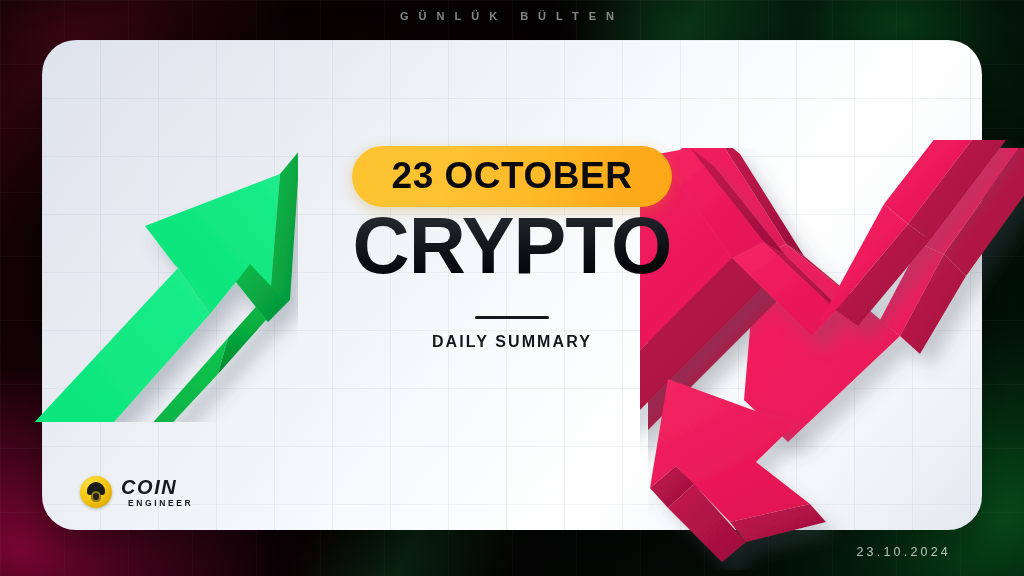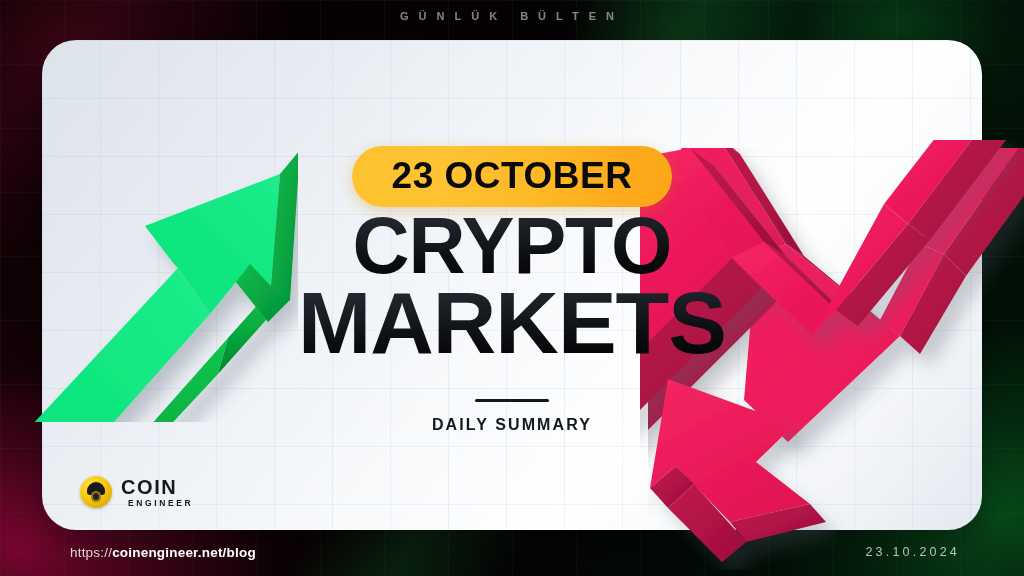--- a/index.html
+++ b/index.html
@@ -61,21 +61,21 @@
   .footer-url {
     position:absolute; left:70px; bottom:16px;
     font-size:13.5px; color:#ffffff;
     letter-spacing:0.2px;
     z-index:40;
     white-space:nowrap;
   }
   .footer-url .proto { font-weight:400; color:rgba(255,255,255,0.82); }
   .footer-url .host  { font-weight:700; color:#ffffff; }
   .footer-date {
-    position:absolute; right:64px; bottom:17px;
+    position:absolute; right:73px; bottom:17px;
     font-size:12.5px; font-weight:400;
     letter-spacing:3.2px;
     color:rgba(226,232,226,0.80);
     z-index:40;
   }
 
   
   .card {
     position:absolute;
     left:42px; top:40px;
@@ -177,21 +177,21 @@
     content:"";
     position:absolute;
     left:11px; top:15px; width:10px; height:11px;
     border-radius:50%;
     background:#24241f;
     box-shadow:inset 0 0 0 2px rgba(246,200,17,0.55);
   }
   .logo-text { line-height:1; }
   .logo-main {
     font-size:20px; font-weight:800; letter-spacing:1.6px;
-    color:#16181c; display:block;
+    color:#16181c; display:block;font-style:italic;
   }
   .logo-sub {
     font-size:8.5px; font-weight:700; letter-spacing:2.6px;
     color:#16181c; display:block; margin-top:2px;padding-left:7px;
   }
 </style>
 </head>
 <body>
 
 <div id="stage">
@@ -344,34 +344,30 @@
   </svg>
 
   <div class="center">
 
     <div class="date-badge">
       <span class="date-badge-text">23 OCTOBER</span>
     </div>
 
     <div class="title-block">
       <div class="title-line l1">CRYPTO</div>
-      <div class="title-line l2">MARKETS</div>
     </div>
 
     <div class="divider"></div>
 
     <div class="subtitle">DAILY SUMMARY</div>
   </div>
 
   <div class="logo">
     <div class="logo-mark"></div>
     <div class="logo-text">
       <span class="logo-main">COIN</span>
       <span class="logo-sub">ENGINEER</span>
     </div>
   </div>
 
-  <div class="footer-url">
-    <span class="proto">https://</span><span class="host">coinengineer.net/blog</span>
-  </div>
   <div class="footer-date">23.10.2024</div>
 
 </div>
 
 </body></html>

